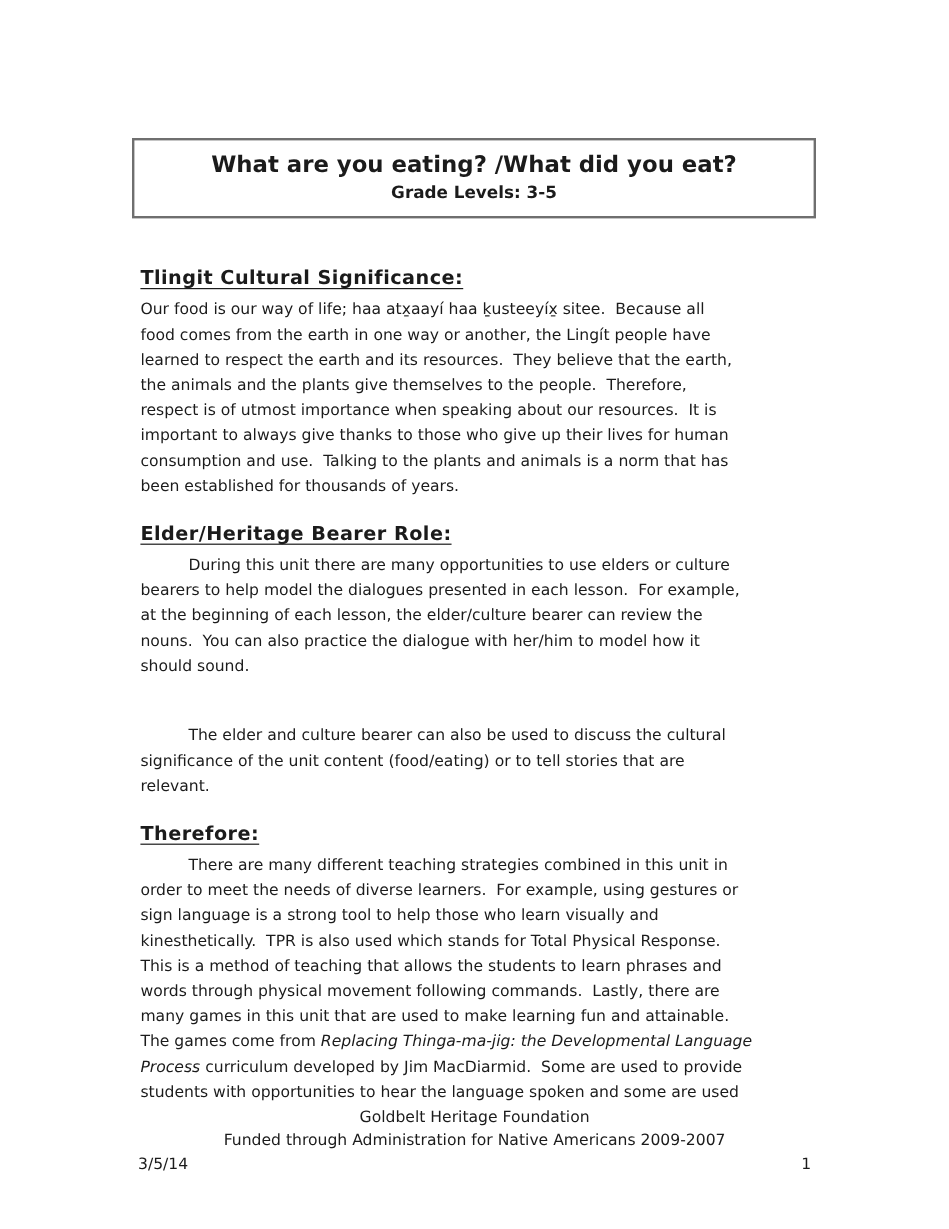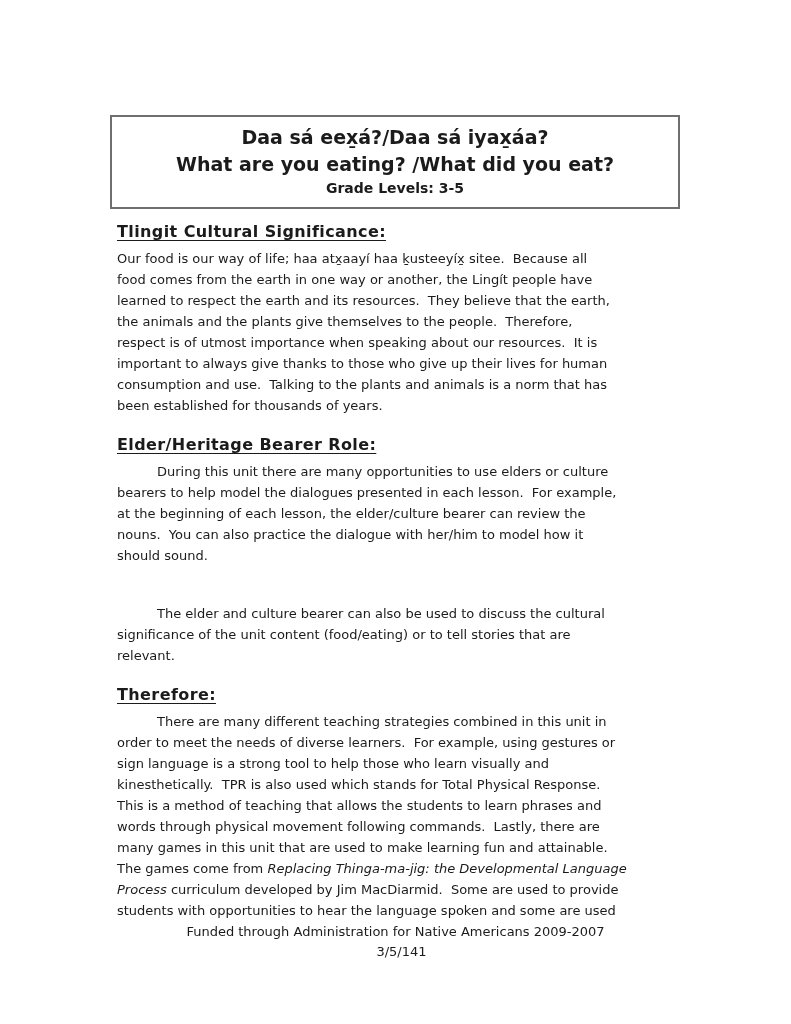--- a/index.html
+++ b/index.html
@@ -75,32 +75,30 @@
     width: 791px;
     font-size: 13px;
     color: #1b1b1b;
   }
   .footer-center {
     text-align: center;
     line-height: 19px;
   }
   .footer-row {
     display: flex;
-    justify-content: center;
+    justify-content: space-between;
     padding: 3px 115px 0 115px;
-    margin-left: 12px;
   }
 </style>
 </head>
 <body>
 
 <div class="page">
 
   <header class="title-box">
-    <div class="title-main">Daa sá eex̱á?/Daa sá iyax̱áa?</div>
     <div class="title-main">What are you eating? /What did you eat?</div>
     <div class="title-grade">Grade Levels: 3-5</div>
   </header>
 
   <main class="content">
 
     <section class="doc-section">
       <h2 class="section-heading">Tlingit Cultural Significance:</h2>
       <div class="section-body">
           <div class="para"><span>Our food is our way of life; haa atx̱aayí haa ḵusteeyíx̱ sitee.  Because all
@@ -140,20 +138,21 @@
 many games in this unit that are used to make learning fun and attainable.
 The games come from </span><span class="it">Replacing Thinga-ma-jig: the Developmental Language
 Process</span><span> curriculum developed by Jim MacDiarmid.  Some are used to provide
 students with opportunities to hear the language spoken and some are used</span></div>
         </div>
     </section>
 
   </main>
 
   <footer class="footer">
+    <div class="footer-center">Goldbelt Heritage Foundation</div>
     <div class="footer-center">Funded through Administration for Native Americans 2009-2007</div>
     <div class="footer-row">
       <span>3/5/14</span>
       <span>1</span>
     </div>
   </footer>
 
 </div>
 
 </body></html>

